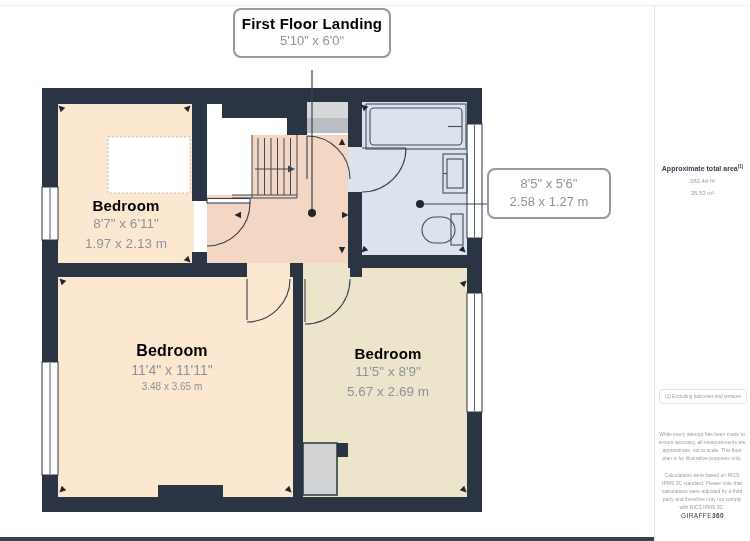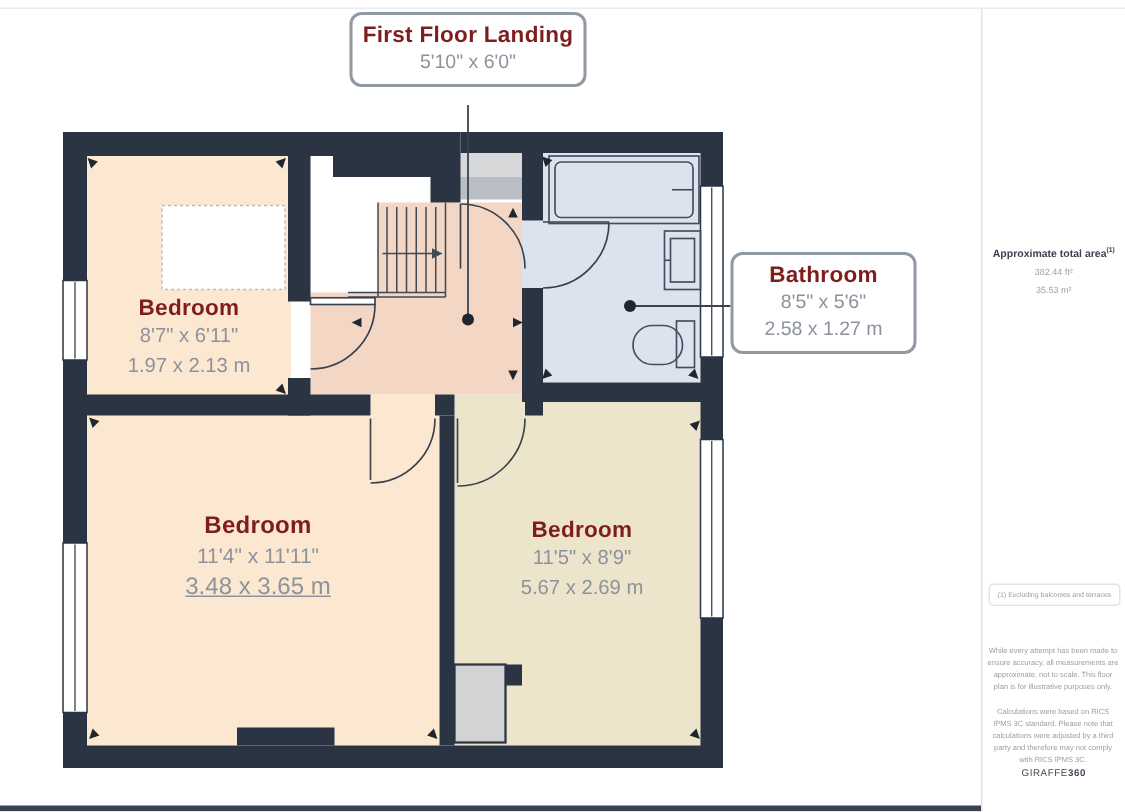--- a/index.html
+++ b/index.html
@@ -3,21 +3,21 @@
 <meta charset="utf-8">
 <style>
   html,body{margin:0;padding:0;background:#fff;}
   .stage{position:relative;width:750px;height:541px;background:#ffffff;overflow:hidden;
          font-family:"Liberation Sans","DejaVu Sans",sans-serif;}
   .hairline-top{position:absolute;left:0;top:5px;width:750px;height:1px;background:#ececec;}
   .plan-svg{position:absolute;left:0;top:0;}
 
   
   .room-label{position:absolute;text-align:center;pointer-events:none;}
-  .room-name{font-size:15px;font-weight:700;color:#7f1d1d;letter-spacing:.2px;}
+  .room-name{font-size:15px;font-weight:700;color:#000000;letter-spacing:.2px;}
   .room-dim{font-size:13.5px;color:#8d939d;line-height:1.45;}
 
   
   .callout{position:absolute;background:#ffffff;border:2px solid #9199a3;border-radius:8px;
            text-align:center;padding:5px 6px 6px 6px;box-sizing:border-box;}
   .callout .room-name{font-size:15px;}
   .callout .room-dim{font-size:13px;line-height:1.4;}
 
   .floor-label{position:absolute;left:293px;top:548px;width:80px;text-align:left;
                font-size:8px;font-weight:600;color:#333d4b;}
@@ -185,35 +185,34 @@
       <circle cx="420" cy="204" r="4" fill="#20262e"></circle>
     </g>
   </svg>
 
   <div class="callout" style="left:233px;top:8px;width:158px;">
     <div class="room-name">First Floor Landing</div>
     <div class="room-dim">5'10" x 6'0"</div>
   </div>
 
   <div class="callout" style="left:487px;top:168px;width:124px;">
-    <div class="room-name">Bathroom</div>
     <div class="room-dim">8'5" x 5'6"</div>
     <div class="room-dim">2.58 x 1.27 m</div>
   </div>
 
   <div class="room-label" style="left:50px;top:197px;width:152px;">
     <div class="room-name">Bedroom</div>
     <div class="room-dim">8'7" x 6'11"</div>
     <div class="room-dim">1.97 x 2.13 m</div>
   </div>
 
   <div class="room-label" style="left:82px;top:342px;width:180px;">
     <div class="room-name" style="font-size:16px;">Bedroom</div>
     <div class="room-dim" style="font-size:14px;">11'4" x 11'11"</div>
-    <div class="room-dim" style="font-size:16px;text-decoration:underline;">3.48 x 3.65 m</div>
+    <div class="room-dim" style="font-size:10px;">3.48 x 3.65 m</div>
   </div>
 
   <div class="room-label" style="left:298px;top:345px;width:180px;">
     <div class="room-name">Bedroom</div>
     <div class="room-dim">11'5" x 8'9"</div>
     <div class="room-dim">5.67 x 2.69 m</div>
   </div>
 
   <div class="floor-label">Floor 1</div>
 

